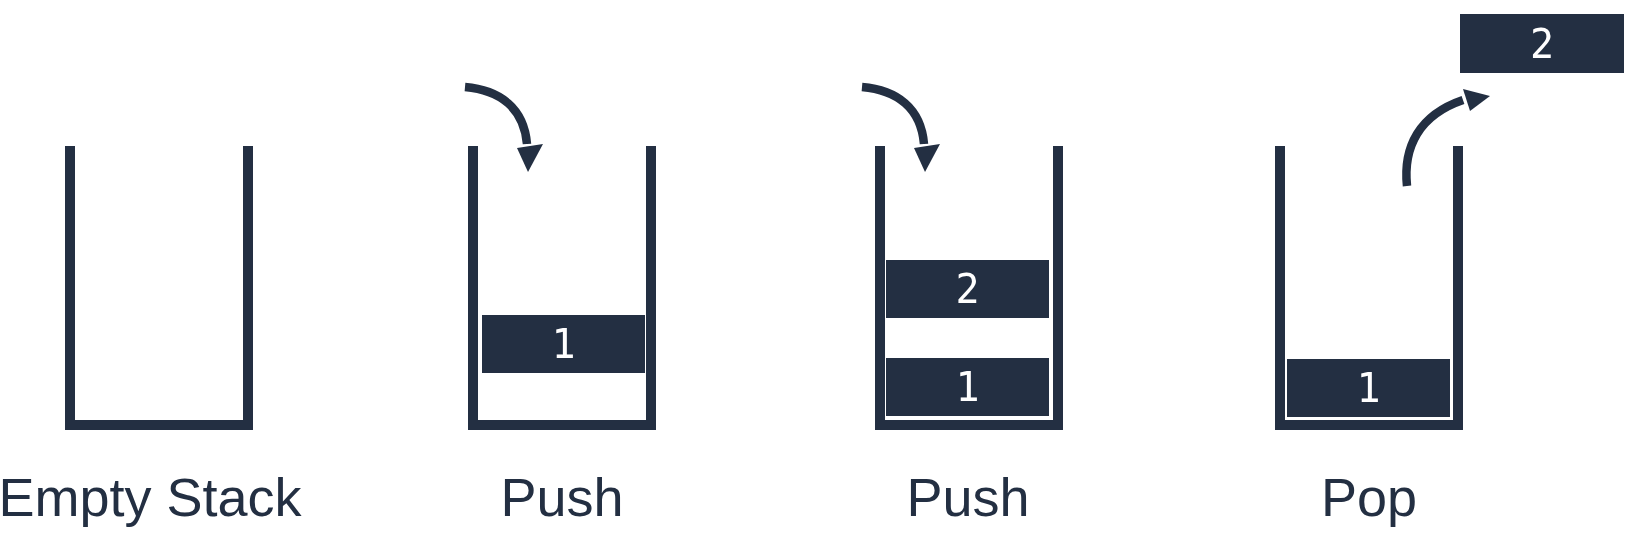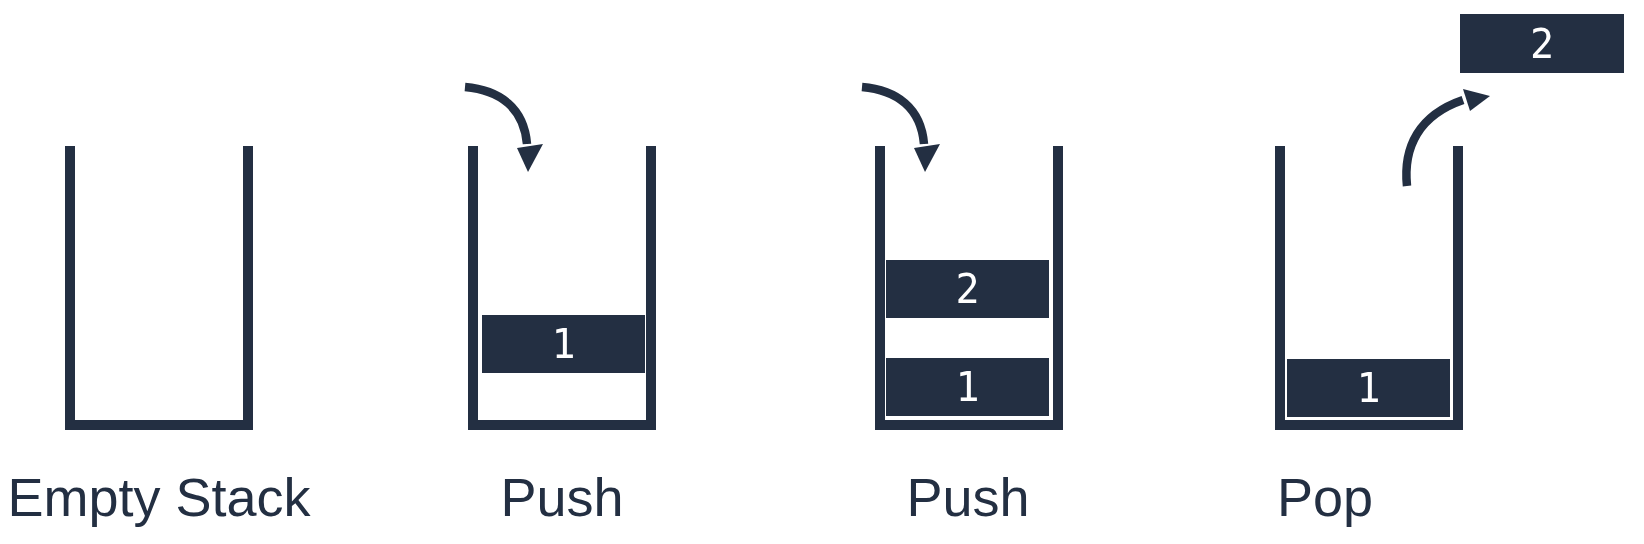--- a/index.html
+++ b/index.html
@@ -68,21 +68,21 @@
     stroke: none;
   }
 </style>
 </head>
 <body>
 
 <div class="canvas">
 
   <section class="panel">
     <div class="u-container" style="left:65px"></div>
-    <div class="op-label" style="left:159px">Empty Stack</div>
+    <div class="op-label" style="left:150px">Empty Stack</div>
   </section>
 
   <section class="panel">
     <svg class="arrow-svg" style="left:440px; top:78px" width="105" height="100" viewBox="0 0 105 100">
       <path d="M25 9 C 60 12, 84 30, 87 66"></path>
       <polygon points="77,70 103,66 88,94"></polygon>
     </svg>
     <div class="u-container" style="left:468px"></div>
     <div class="stack-block" style="left:482px; top:315px">
       <span>1</span>
@@ -110,16 +110,16 @@
       <span>2</span>
     </div>
     <svg class="arrow-svg" style="left:1395px; top:85px" width="100" height="107" viewBox="0 0 100 107">
       <path d="M12 101 C 8 62, 24 30, 68 15"></path>
       <polygon points="68,4 75,26 95,11"></polygon>
     </svg>
     <div class="u-container" style="left:1275px"></div>
     <div class="stack-block" style="left:1287px; top:359px">
       <span>1</span>
     </div>
-    <div class="op-label" style="left:1325px">Pop</div>
+    <div class="op-label" style="left:1369px">Pop</div>
   </section>
 
 </div>
 
 </body></html>

